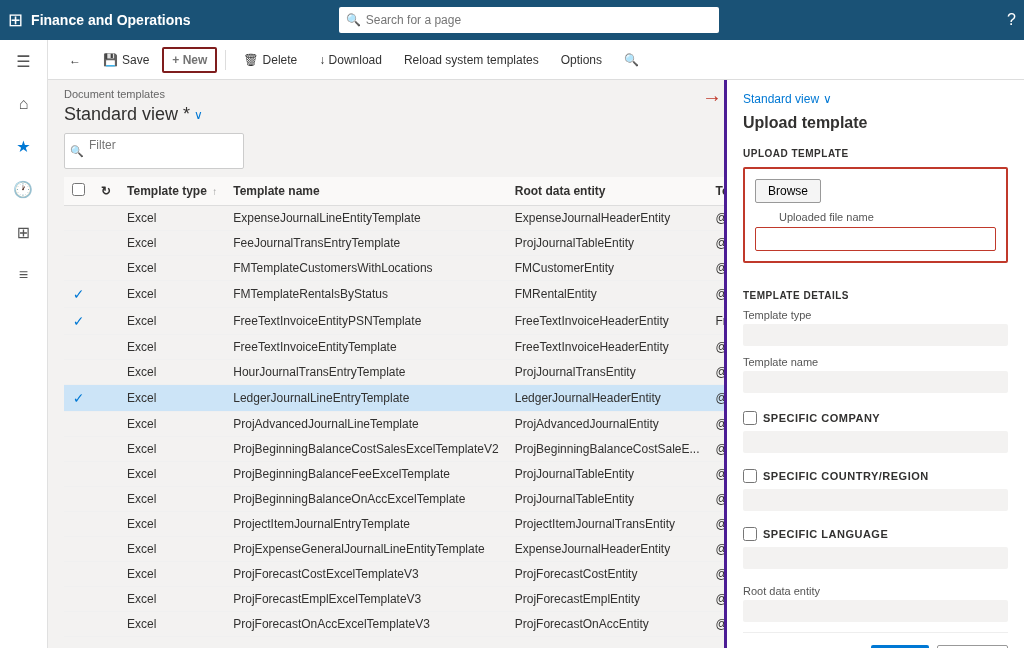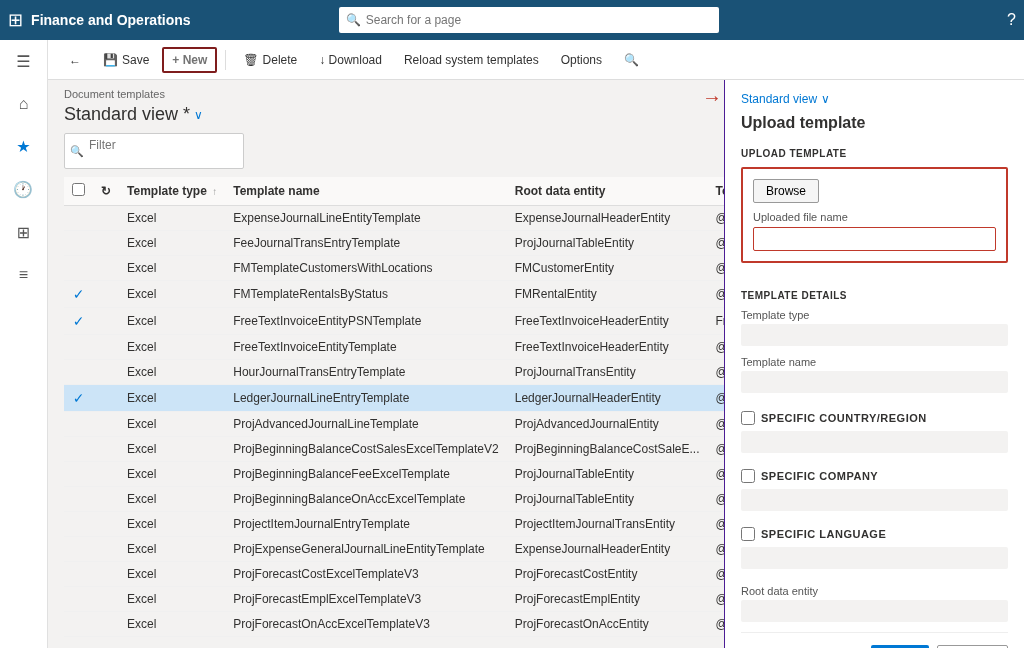--- a/index.html
+++ b/index.html
@@ -77,42 +77,42 @@
     .data-table tr.selected td { background: #cce4f7; }
     .th-sort { display: inline-block; margin-left: 2px; color: #999; font-size: 10px; }
     .row-check { width: 20px; text-align: center; }
     .check-icon { color: #0078d4; font-size: 14px; }
 
     
     .th-check { width: 40px; }
 
     
     .right-panel {
-      width: 300px; background: #fff; border-left: 1px solid #4c1d95;
+      width: 300px; background: #fff; border-left: 3px solid #4c1d95;
       overflow-y: auto; padding: 12px 16px;
       display: flex; flex-direction: column; gap: 0;
     }
     .panel-view-selector {
       display: flex; align-items: center; gap: 4px;
       font-size: 12px; color: #0078d4; cursor: pointer; margin-bottom: 8px;
     }
     .panel-title { font-size: 16px; font-weight: 600; color: #323130; margin-bottom: 12px; }
 
     .section-label {
       font-size: 10px; font-weight: 700; color: #323130; letter-spacing: 0.5px;
       margin-bottom: 8px; margin-top: 4px;
     }
     .section-box {
       border: 2px solid #c0392b; padding: 10px; margin-bottom: 12px; border-radius: 2px;
     }
     .browse-btn {
       border: 1px solid #999; background: #f5f5f5; padding: 4px 12px;
       font-size: 12px; cursor: pointer; border-radius: 2px; margin-bottom: 8px;
     }
-    .field-label { font-size: 11px; color: #555; margin-bottom: 4px; }
+    .field-label { font-size: 11px; color: #555; margin-bottom: 4px; margin-left: 24px; }
     .field-input {
       width: 100%; border: 1px solid #c0392b; border-radius: 2px;
       padding: 4px 6px; font-size: 12px; outline: none; height: 24px;
     }
 
     .template-details-section { margin-bottom: 8px; margin-top: 11px; }
     .detail-field { margin-bottom: 10px; }
     .detail-field-label { font-size: 11px; color: #555; margin-bottom: 3px; }
     .detail-field-value {
       width: 100%; height: 22px; background: #f3f2f1;
@@ -408,29 +408,29 @@
           </div>
           <div class="detail-field">
             <div class="detail-field-label">Template name</div>
             <div class="detail-field-value"></div>
           </div>
         </div>
 
         <div class="specific-section">
           <div class="checkbox-row">
             <input type="checkbox" style="">
-            <span class="checkbox-row-label">SPECIFIC COUNTRY/REGION</span>
+            <span class="checkbox-row-label">SPECIFIC COMPANY</span>
           </div>
           <div class="detail-field-value" style="width:100%;height:22px;background:#f3f2f1;border:none;border-radius:2px;margin-bottom:8px;"></div>
         </div>
 
         <div class="specific-section">
           <div class="checkbox-row">
             <input type="checkbox" style="">
-            <span class="checkbox-row-label">SPECIFIC COMPANY</span>
+            <span class="checkbox-row-label">SPECIFIC COUNTRY/REGION</span>
           </div>
           <div class="detail-field-value" style="width:100%;height:22px;background:#f3f2f1;border:none;border-radius:2px;margin-bottom:8px;"></div>
         </div>
 
         <div class="specific-section">
           <div class="checkbox-row">
             <input type="checkbox" style="">
             <span class="checkbox-row-label">SPECIFIC LANGUAGE</span>
           </div>
           <div class="detail-field-value" style="width:100%;height:22px;background:#f3f2f1;border:none;border-radius:2px;margin-bottom:8px;"></div>

